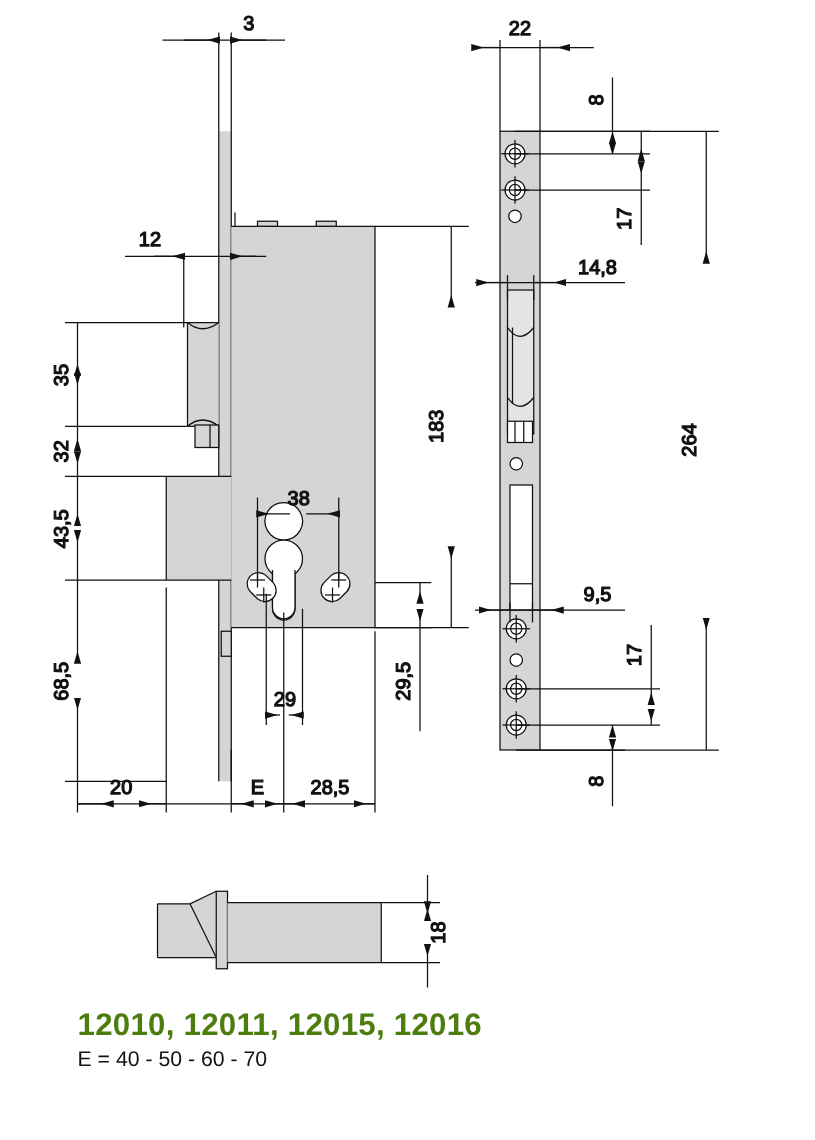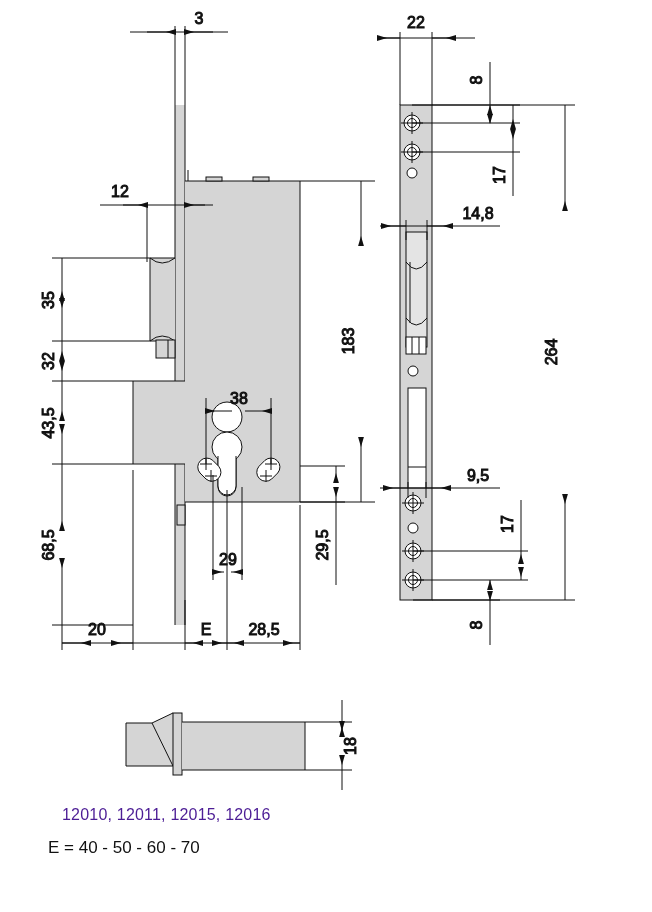--- a/index.html
+++ b/index.html
@@ -1,22 +1,22 @@
 <!DOCTYPE html>
 <html><head>
 <meta charset="utf-8">
 <style>
   html,body{margin:0;padding:0;background:#ffffff;}
   body{width:652px;height:912px;position:relative;overflow:hidden;
        font-family:"Liberation Sans",sans-serif;color:#111111;}
   #drawing{position:absolute;left:0;top:0;width:652px;height:912px;}
   .caption-wrap{position:absolute;left:0;top:806px;width:652px;}
-  .cap-title{position:absolute;left:62px;top:0px;font-size:16px;font-weight:normal;
-             letter-spacing:0.2px;color:#4c1d95;white-space:nowrap;}
-  .cap-sub{position:absolute;left:48px;top:32px;font-size:17px;font-weight:normal;
+  .cap-title{position:absolute;left:62px;top:0px;font-size:25px;font-weight:bold;
+             letter-spacing:0.2px;color:#4d7c0f;white-space:nowrap;}
+  .cap-sub{position:absolute;left:62px;top:32px;font-size:17px;font-weight:normal;
            color:#111;white-space:nowrap;}
   svg text{font-family:"Liberation Sans",sans-serif;fill:#111111;}
 </style>
 </head>
 <body>
 
 <div id="drawing">
 
 <svg width="652" height="912" viewBox="0 0 652 912">
   <defs>

